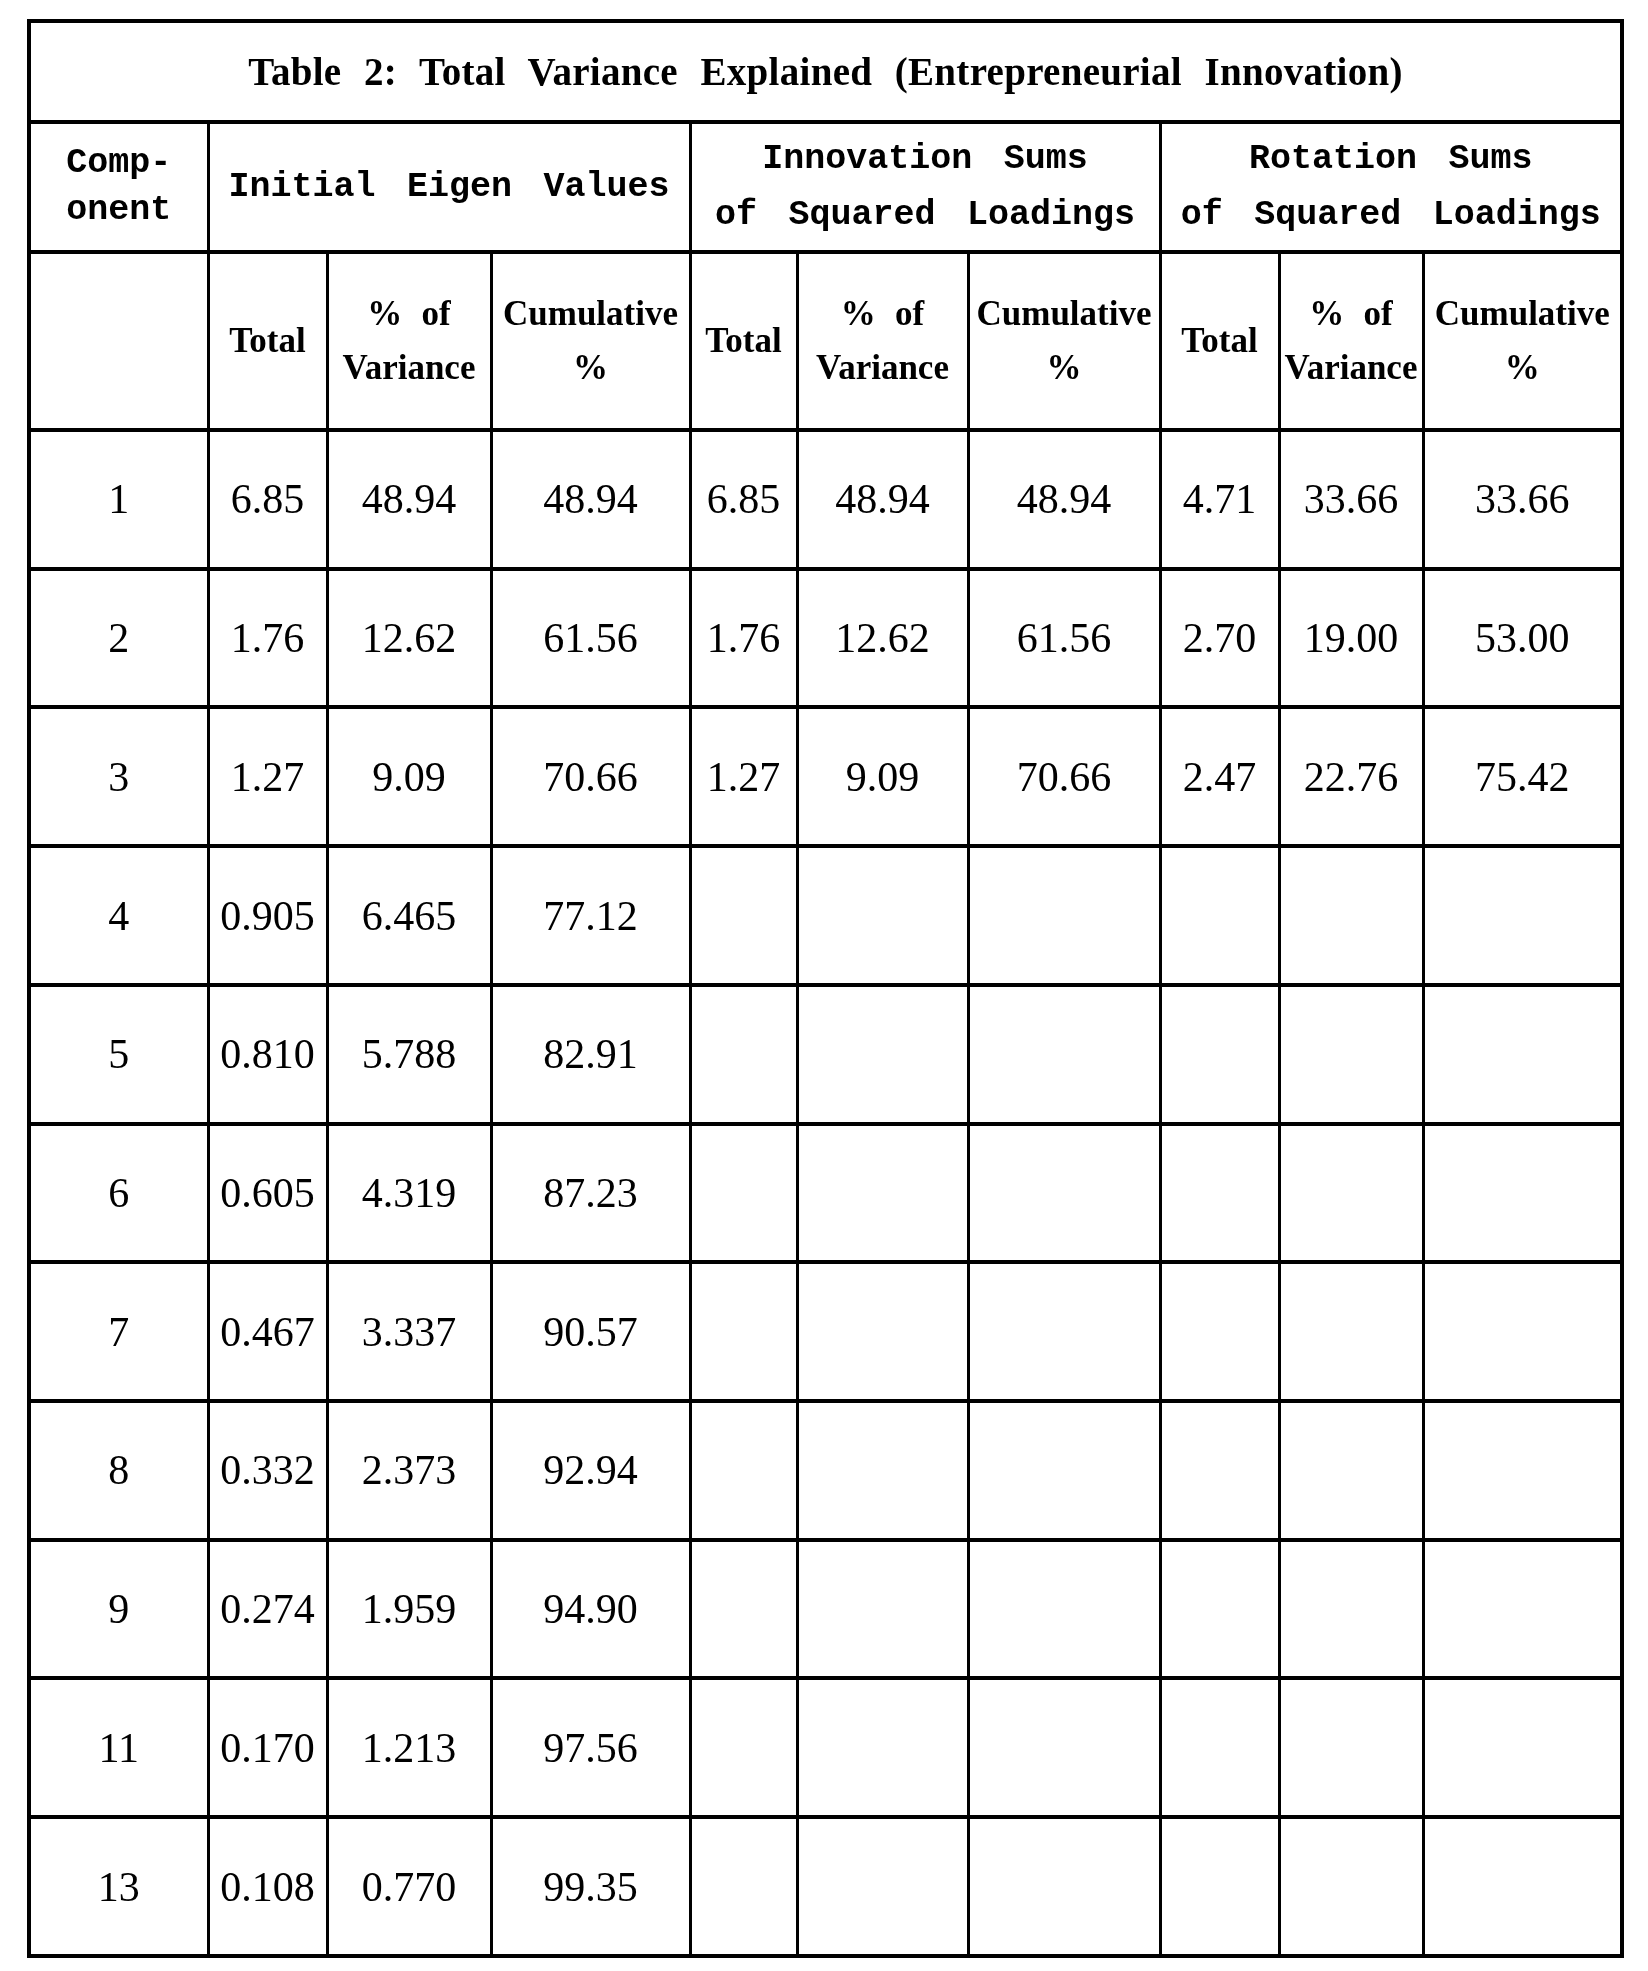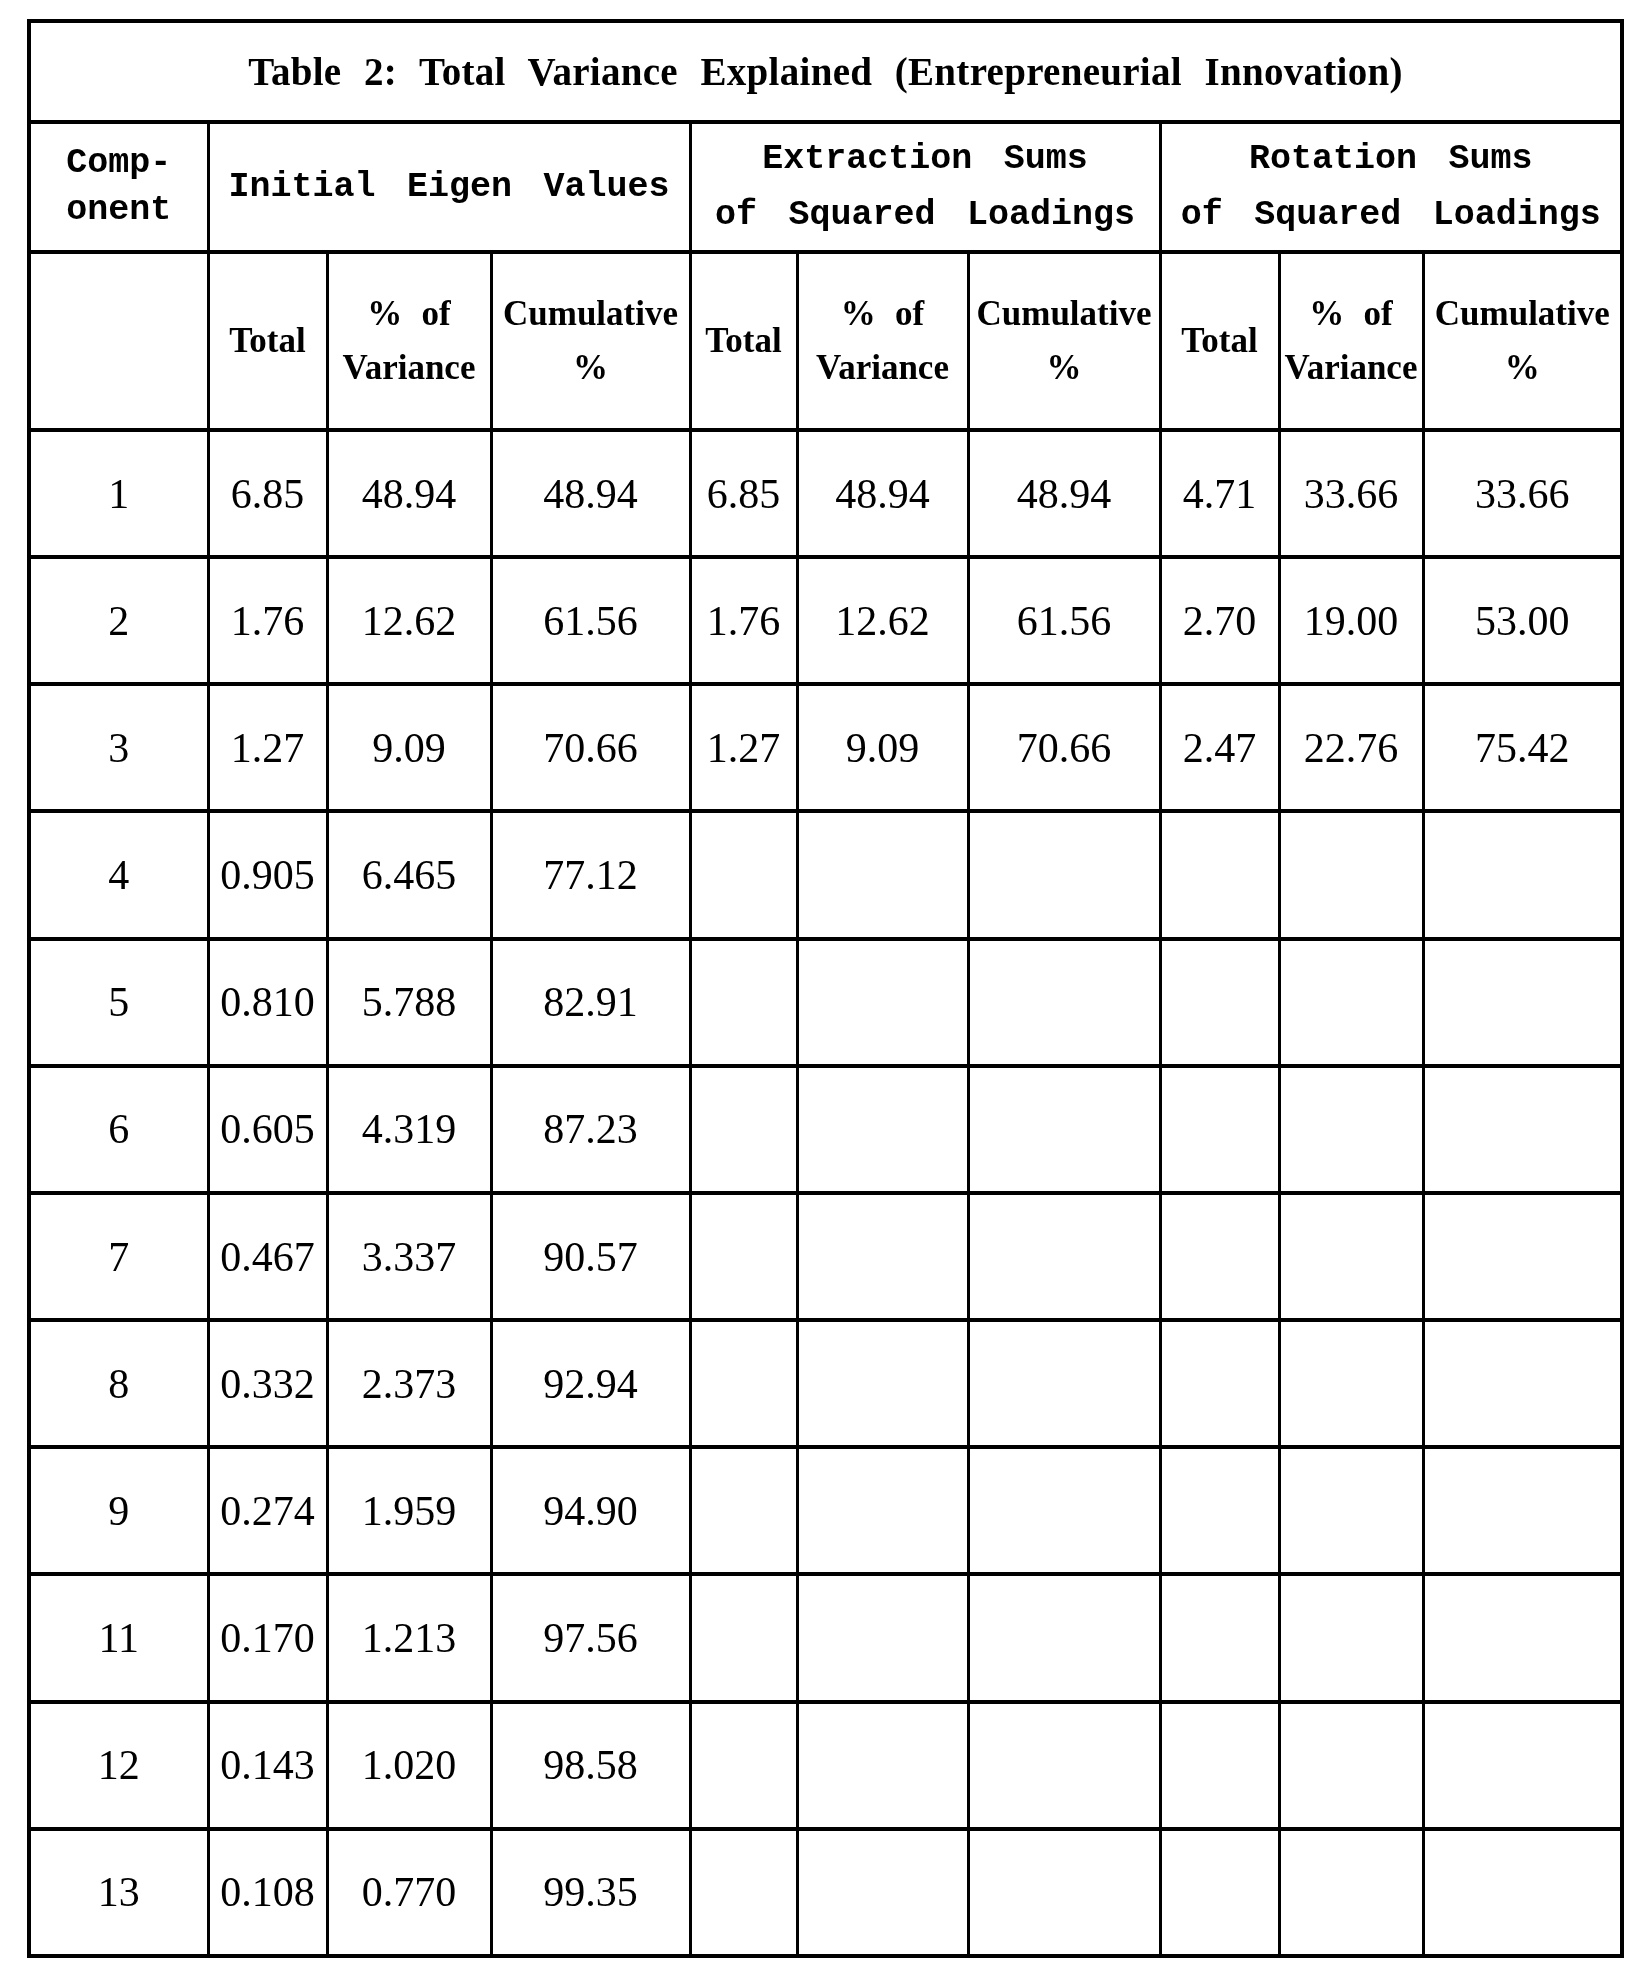--- a/index.html
+++ b/index.html
@@ -85,21 +85,21 @@
         <col style="width: 144px;">
         <col style="width: 199px;">
       </colgroup>
     <thead>
       <tr class="title-row">
         <td class="title-cell" colspan="10">Table 2: Total Variance Explained (Entrepreneurial Innovation)</td>
       </tr>
       <tr class="h1-row" id="header1-row">
           <td class="h1 comp"><span>Comp-</span><br><span>onent</span></td>
           <td class="h1 group" colspan="3"><span>Initial Eigen Values</span></td>
-          <td class="h1 group" colspan="3"><span>Extraction Sums</span><br><span>of Squared Loadings</span></td>
+          <td class="h1 group" colspan="3"><span>Innovation Sums</span><br><span>of Squared Loadings</span></td>
           <td class="h1 group" colspan="3"><span>Rotation Sums</span><br><span>of Squared Loadings</span></td>
         </tr>
       <tr class="h2-row" id="header2-row">
           <td class="h2"></td>
           <td class="h2"><span>Total</span></td>
           <td class="h2"><span>% of</span><br><span>Variance</span></td>
           <td class="h2"><span>Cumulative</span><br><span>%</span></td>
           <td class="h2"><span>Total</span></td>
           <td class="h2"><span>% of</span><br><span>Variance</span></td>
           <td class="h2"><span>Cumulative</span><br><span>%</span></td>
@@ -223,32 +223,20 @@
           <td class="data">1.213</td>
           <td class="data">97.56</td>
           <td class="data"></td>
           <td class="data"></td>
           <td class="data"></td>
           <td class="data"></td>
           <td class="data"></td>
           <td class="data"></td>
         </tr>
         <tr>
-          <td class="data">12</td>
-          <td class="data">0.143</td>
-          <td class="data">1.020</td>
-          <td class="data">98.58</td>
-          <td class="data"></td>
-          <td class="data"></td>
-          <td class="data"></td>
-          <td class="data"></td>
-          <td class="data"></td>
-          <td class="data"></td>
-        </tr>
-        <tr>
           <td class="data">13</td>
           <td class="data">0.108</td>
           <td class="data">0.770</td>
           <td class="data">99.35</td>
           <td class="data"></td>
           <td class="data"></td>
           <td class="data"></td>
           <td class="data"></td>
           <td class="data"></td>
           <td class="data"></td>

